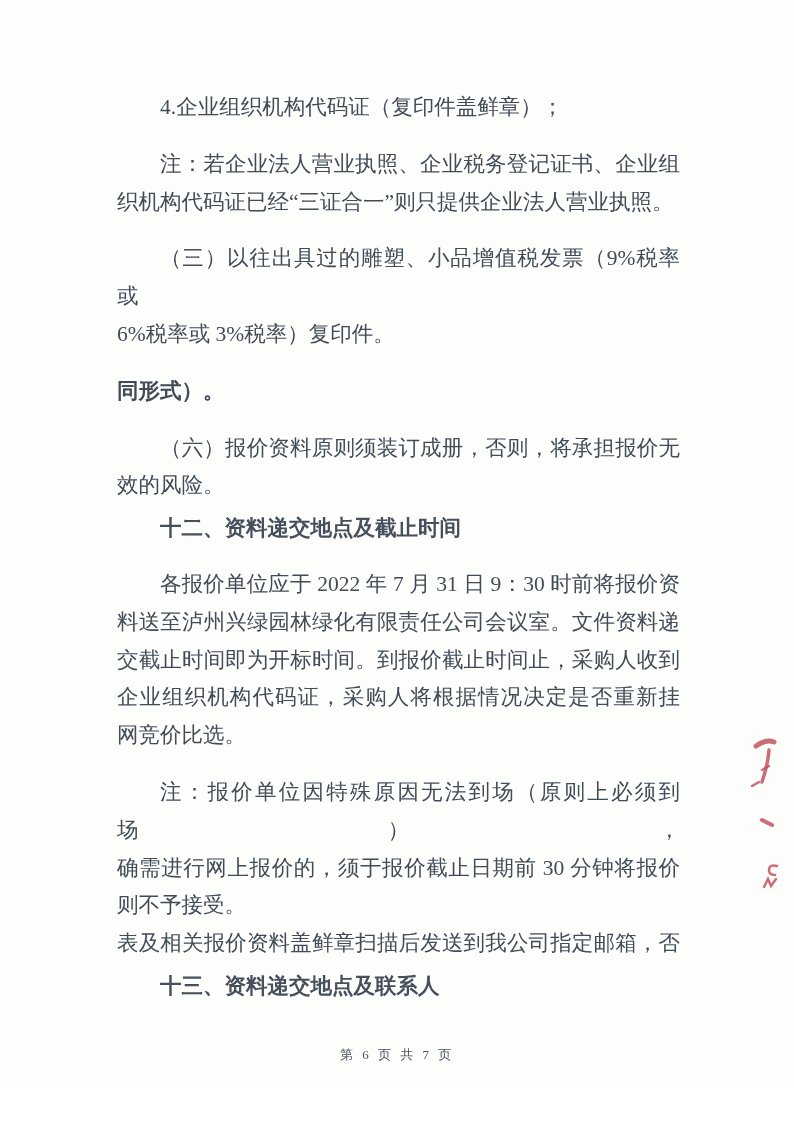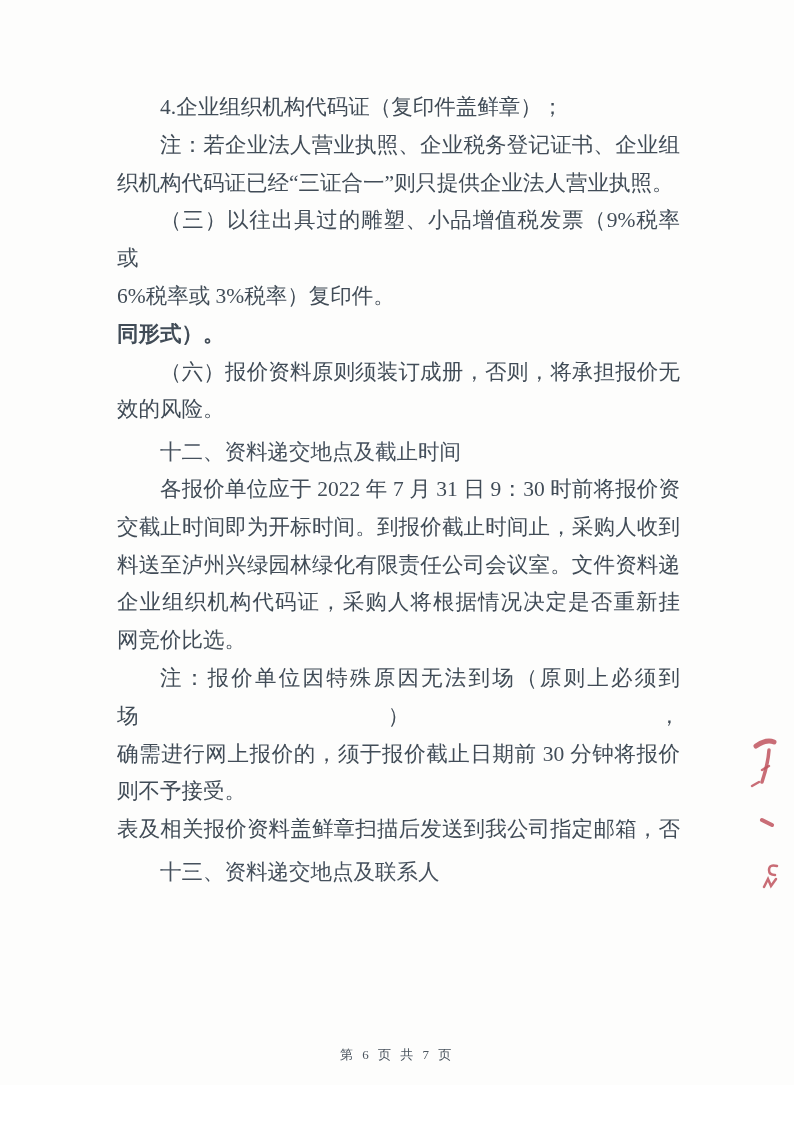--- a/index.html
+++ b/index.html
@@ -14,35 +14,35 @@
     --stamp-red:#c0545e;
     --footer-ink:#4a545e;
     color:var(--ink);
   }
   .content{
     position:absolute;
     left:117px;top:89px;width:563px;
     font-size:21.5px;
     line-height:37.8px;
   }
-  .para{margin-top:0;}
+  .para{margin-top:19px;}
   .para:first-child{margin-top:0;}
   .para.heading{margin-top:4px;}
   .line{
     text-align:justify;
     text-align-last:justify;
     text-justify:inter-character;
   }
   .line.last{text-align-last:left;}
   .line.indent{text-indent:43px;}
   .heading .line{
     text-align:left;
     text-align-last:left;
     font-family:"DejaVu Sans","Liberation Sans",sans-serif;
-    font-weight:400;
+    font-weight:700;
     color:var(--heading-ink);
   }
   .bold{font-weight:700;}
   .footer{
     position:absolute;
     left:0;right:0;top:1030px;
     text-align:center;
     font-size:13px;
     letter-spacing:3px;
     color:var(--footer-ink);
@@ -90,22 +90,22 @@
       </div>
       <div class="para body">
         <div class="line indent"><span>（六）报价资料原则须装订成册，否则，将承担报价无</span></div>
         <div class="line last"><span>效的风险。</span></div>
       </div>
       <div class="para heading">
         <div class="line indent last"><span>十二、资料递交地点及截止时间</span></div>
       </div>
       <div class="para body">
         <div class="line indent"><span>各报价单位应于 2022 年 7 月 31 日 9：30 时前将报价资</span></div>
+        <div class="line"><span>料送至泸州兴绿园林绿化有限责任公司会议室。文件资料递</span></div>
         <div class="line"><span>交截止时间即为开标时间。到报价截止时间止，采购人收到</span></div>
-        <div class="line"><span>料送至泸州兴绿园林绿化有限责任公司会议室。文件资料递</span></div>
         <div class="line"><span>企业组织机构代码证，采购人将根据情况决定是否重新挂</span></div>
         <div class="line last"><span>网竞价比选。</span></div>
       </div>
       <div class="para body">
         <div class="line indent"><span>注：报价单位因特殊原因无法到场（原则上必须到场），</span></div>
         <div class="line"><span>确需进行网上报价的，须于报价截止日期前 30 分钟将报价</span></div>
         <div class="line last"><span>则不予接受。</span></div>
         <div class="line"><span>表及相关报价资料盖鲜章扫描后发送到我公司指定邮箱，否</span></div>
       </div>
       <div class="para heading">

